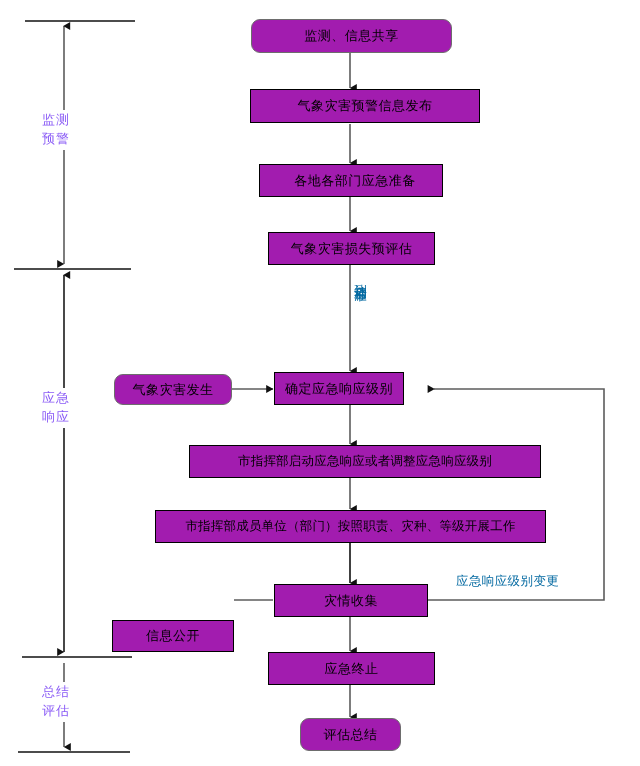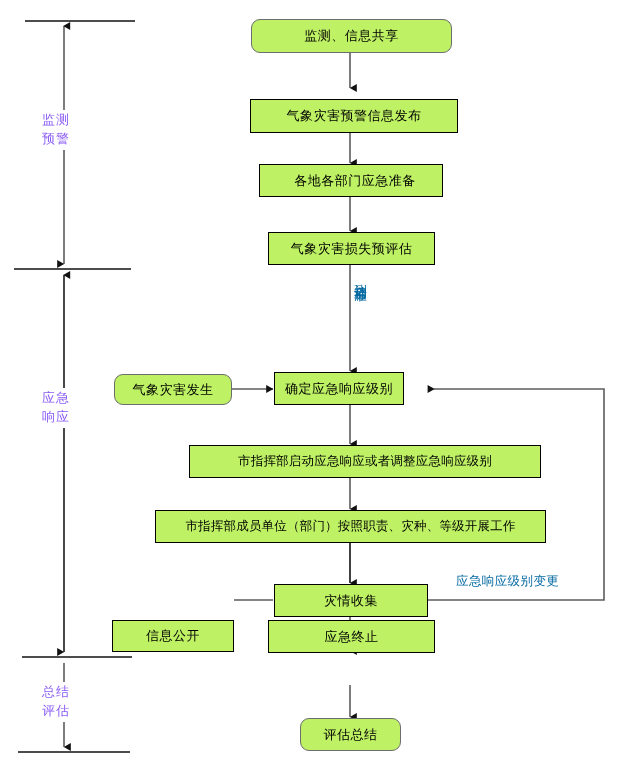--- a/index.html
+++ b/index.html
@@ -21,21 +21,21 @@
     position: absolute;
     left: 0;
     top: 0;
     width: 640px;
     height: 766px;
   }
   .node {
     position: absolute;
     box-sizing: border-box;
     border: 1px solid #000000;
-    background: #bef264;
+    background: #a21caf;
     display: flex;
     align-items: center;
     justify-content: center;
     font-size: 13px;
     color: #000000;
     letter-spacing: 0.5px;
     white-space: nowrap;
   }
   .node.rounded {
     border-radius: 9px;
@@ -125,39 +125,39 @@
     <div>响应</div>
   </div>
 
   <div class="phase-label" style="left:40px; top:682px; width:50px;">
     <div>总结</div>
     <div>评估</div>
   </div>
 
   <div class="node rounded" style="left:251px; top:19px; width:201px; height:34px;">监测、信息共享</div>
 
-  <div class="node" style="left:250px; top:99px; width:208px; height:34px;">气象灾害预警信息发布</div>
+  <div class="node" style="left:250px; top:89px; width:230px; height:34px;">气象灾害预警信息发布</div>
 
   <div class="node" style="left:259px; top:164px; width:184px; height:33px;padding-left:8px;">各地各部门应急准备</div>
 
   <div class="node" style="left:268px; top:232px; width:167px; height:33px;">气象灾害损失预评估</div>
 
   <div class="node rounded" style="left:114px; top:374px; width:118px; height:31px;">气象灾害发生</div>
 
   <div class="node" style="left:274px; top:372px; width:130px; height:33px;">确定应急响应级别</div>
 
   <div class="node wide-text" style="left:189px; top:445px; width:352px; height:33px;">市指挥部启动应急响应或者调整应急响应级别</div>
 
   <div class="node wide-text" style="left:155px; top:510px; width:391px; height:33px;">市指挥部成员单位（部门）按照职责、灾种、等级开展工作</div>
 
   <div class="node" style="left:112px; top:584px; width:122px; height:32px;margin-top:36px;">信息公开</div>
 
   <div class="node" style="left:274px; top:584px; width:154px; height:33px;">灾情收集</div>
 
-  <div class="node" style="left:268px; top:620px; width:167px; height:33px;">应急终止</div>
+  <div class="node" style="left:268px; top:652px; width:167px; height:33px;">应急终止</div>
 
   <div class="node rounded" style="left:300px; top:718px; width:101px; height:33px;">评估总结</div>
 
   <div class="edge-label vertical" style="left:354px; top:274px;">达到启动标准</div>
 
   <div class="edge-label" style="left:456px; top:573px;">应急响应级别变更</div>
 
 </div>
 
 </body></html>

